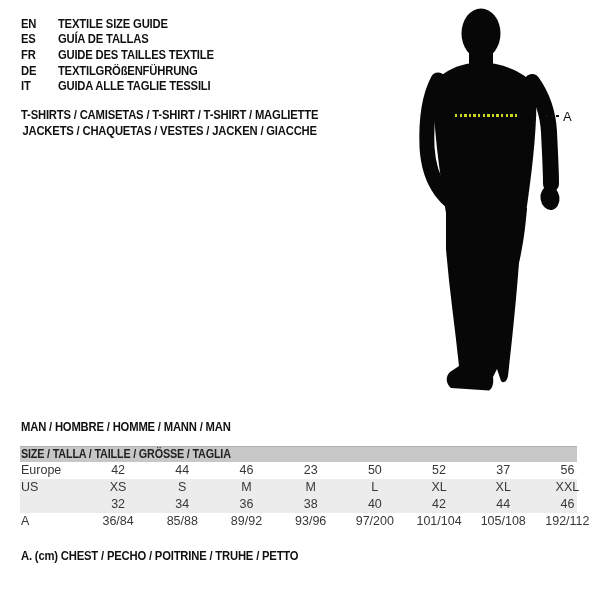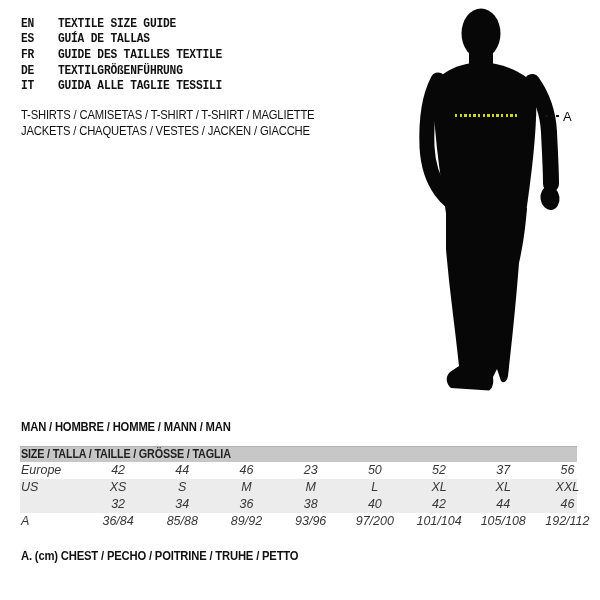--- a/index.html
+++ b/index.html
@@ -5,44 +5,44 @@
   html,body{margin:0;padding:0;}
   body{
     width:600px;height:600px;position:relative;background:#ffffff;
     font-family:"Liberation Sans","DejaVu Sans",sans-serif;
     color:#111;overflow:hidden;
   }
   .abs{position:absolute;}
   .cond{transform:scaleX(.9);transform-origin:0 50%;letter-spacing:-.2px;white-space:nowrap;}
 
   
-  .lang-list{left:21px;top:16px;font-family:Liberation Mono, monospace;}
+  .lang-list{left:21px;top:16px;}
   .lang-row{display:flex;height:15.6px;align-items:center;font-weight:bold;font-size:12.5px;}
   .lang-code{width:41px;}
   
-  .cats{left:21px;top:107px;font-weight:normal;font-size:12.5px;line-height:16px;}
+  .cats{left:21px;top:107px;font-weight:bold;font-size:12.5px;line-height:16px;text-align:center;}
 
   
   .figure-svg{left:395px;top:0px;}
   .dash-yellow{left:455px;top:114px;width:62px;height:3px;
     background:repeating-linear-gradient(90deg,var(--dashc) 0 2.5px,transparent 2.5px 4.6px);}
   .dash-black{left:545px;top:115px;width:16px;height:2.4px;
     background:repeating-linear-gradient(90deg,#121212 0 3px,transparent 3px 5.6px);}
   .measure-a{left:563px;top:109px;font-size:13px;color:#111;}
 
   
   .section-title{left:21px;top:420px;font-weight:bold;font-size:12.5px;}
 
   
   .tbl{left:20px;top:446px;width:580px;height:84px;font-size:12.5px;color:#383838;}
   .band{position:absolute;left:0;width:557px;}
   .band-head{top:0;height:16px;border-top:1px solid #b0b0b0;box-sizing:border-box;}
   .band-stripe{top:33px;height:34px;}
   .trow{position:absolute;left:0;height:17px;display:grid;
-    grid-template-columns:66px repeat(8,64.2px);align-items:center;line-height:17px;font-style:italic;}
+    grid-template-columns:66px repeat(8,64.2px);align-items:center;line-height:17px;}
   .trow .lbl{text-align:left;padding-left:1px;}
   .trow .val{text-align:center;}
   .thead-text{position:absolute;left:1px;top:0;height:16px;line-height:16px;
     font-weight:bold;font-size:12px;color:#222;}
 
   
   .footnote{left:21px;top:549px;font-weight:bold;font-size:12.5px;}
 </style>
 </head>
 <body>

